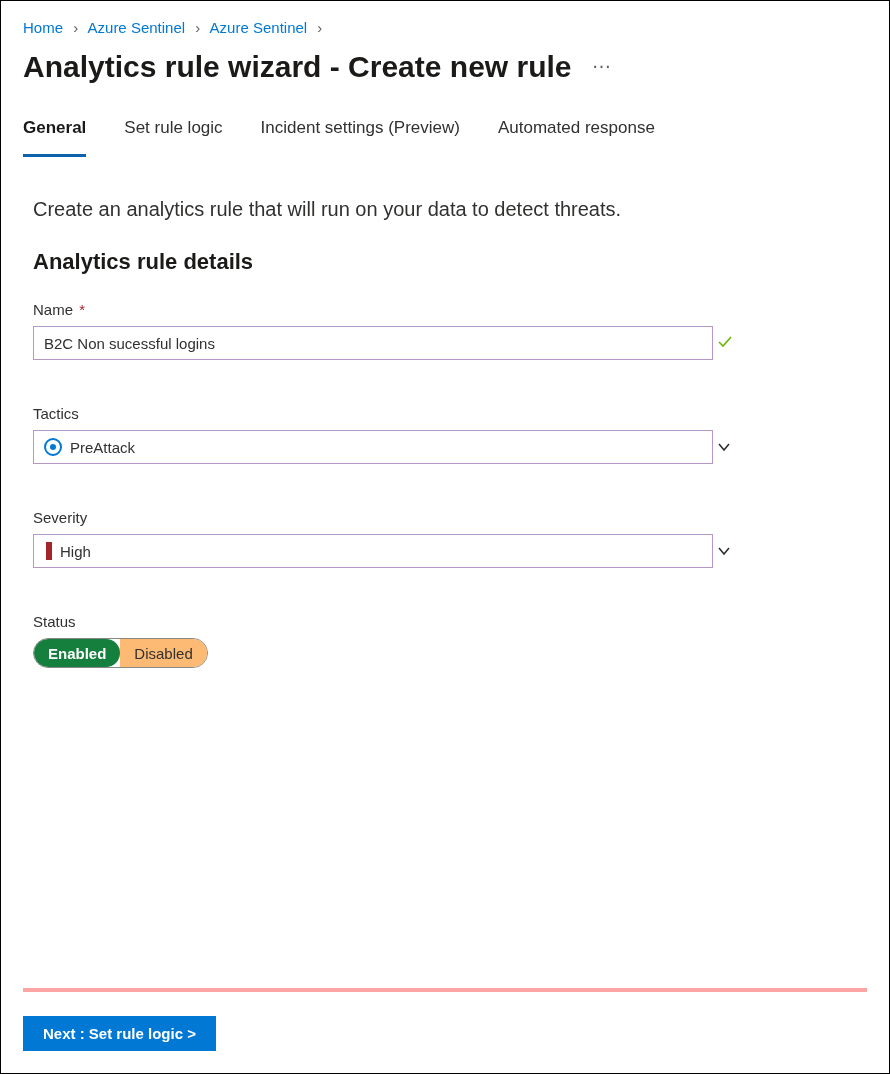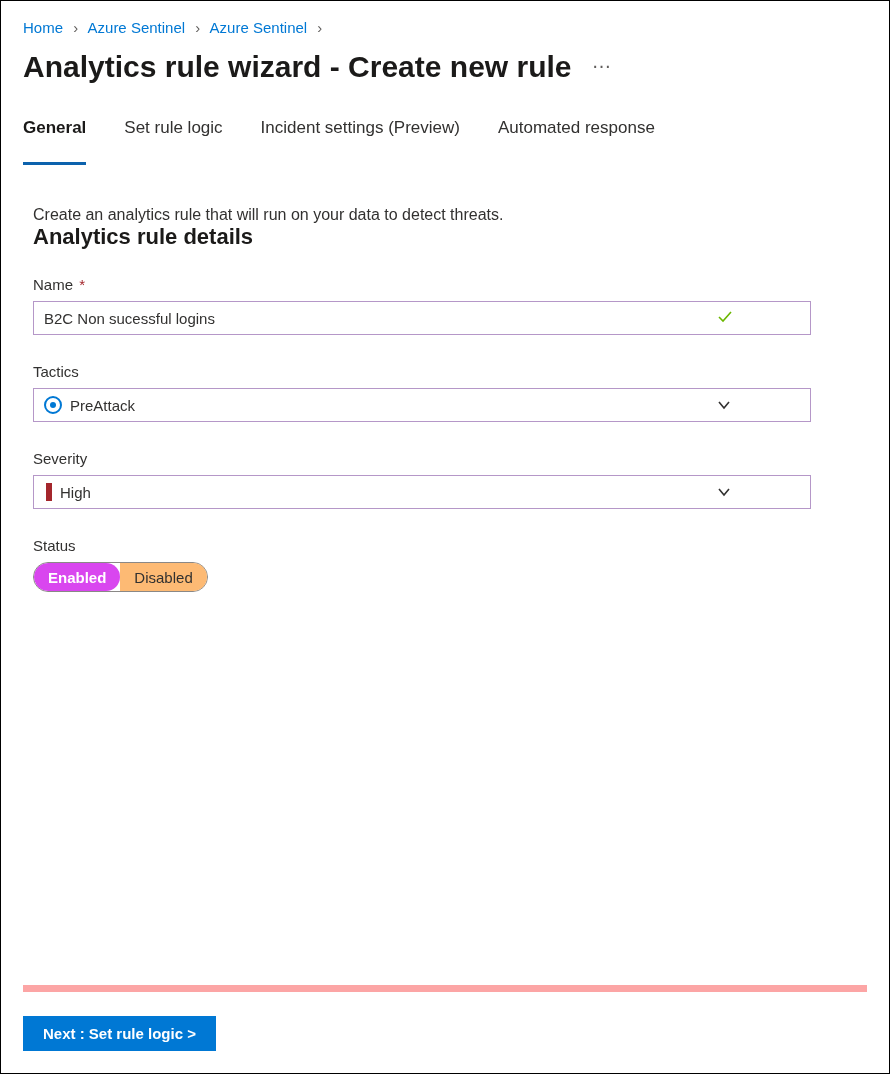--- a/index.html
+++ b/index.html
@@ -30,36 +30,36 @@
     .tabs {
       display: flex;
       gap: 38px;
       border-bottom: 1px solid #fff;
       margin-bottom: 40px;
       font-size: 17px;
     }
     .tab {
       color: #323130;
       cursor: pointer;
-      padding-bottom: 24px;
+      padding-bottom: 16px;
     }
     .tab.active {
       font-weight: 600;
       color: #1b1a19;
       border-bottom: 3px solid #0c62ad;
     }
     .content { padding-left: 10px; max-width: 720px; }
-    .intro { font-size: 16px; color: #323130; }
+    .intro { font-size: 20px; color: #323130; margin-bottom: 28px; }
     .section-title { font-size: 22px; font-weight: 600; color: #1b1a19; margin-bottom: 26px; }
-    .field { margin-bottom: 28px; }
+    .field { margin-bottom: 45px; }
     .field-label { font-size: 15px; color: #323130; display: block; margin-bottom: 8px; }
     .req { color: #a4262c; margin-left: 2px; }
     .input-wrap { position: relative; }
     .text-input, .textarea-input, .select-input {
-      width: 778px;
+      width: 680px;
       border: 1px solid #b597c8;
       font-size: 15px;
       font-family: inherit;
       color: #323130;
       padding: 8px 36px 8px 10px;
       background: #fff;
     }
     .text-input { height: 34px; }
     .textarea-input { height: 82px; resize: none; }
     .select-input { height: 34px; display: flex; align-items: center; cursor: pointer; }
@@ -98,31 +98,31 @@
     .toggle-seg {
       padding: 4px 14px;
       font-size: 15px;
       display: flex;
       align-items: center;
       cursor: pointer;
       color: #323130;
       background: #fdba74;
     }
     .toggle-seg.on {
-      background: #d946ef;
+      background: #15803d;
       color: #fff;
       font-weight: 600;
       border-radius: 16px;
     }
     .footer {
       position: absolute;
       left: 22px;
       right: 22px;
       bottom: 22px;
-      border-top: 7px solid #fca5a5;
+      border-top: 4px solid #fca5a5;
       padding-top: 24px;
     }
     .next-btn {
       background: #0078d4;
       color: #fff;
       border: none;
       font-size: 15px;
       font-weight: 600;
       padding: 9px 20px;
       cursor: pointer;

